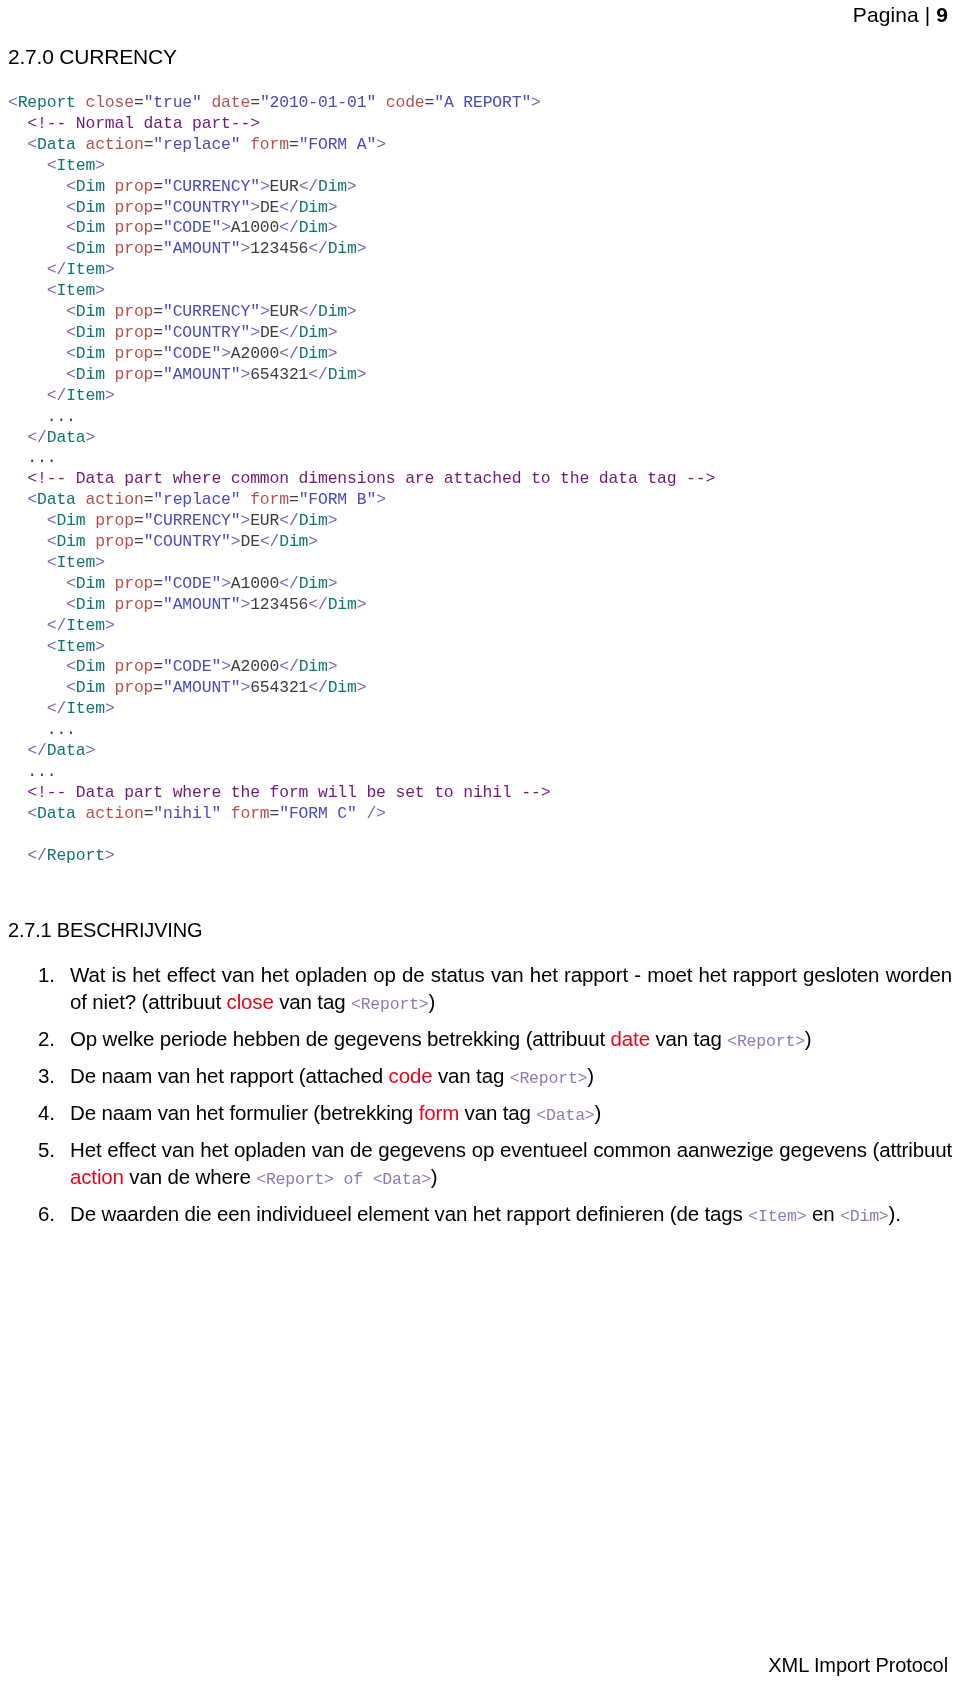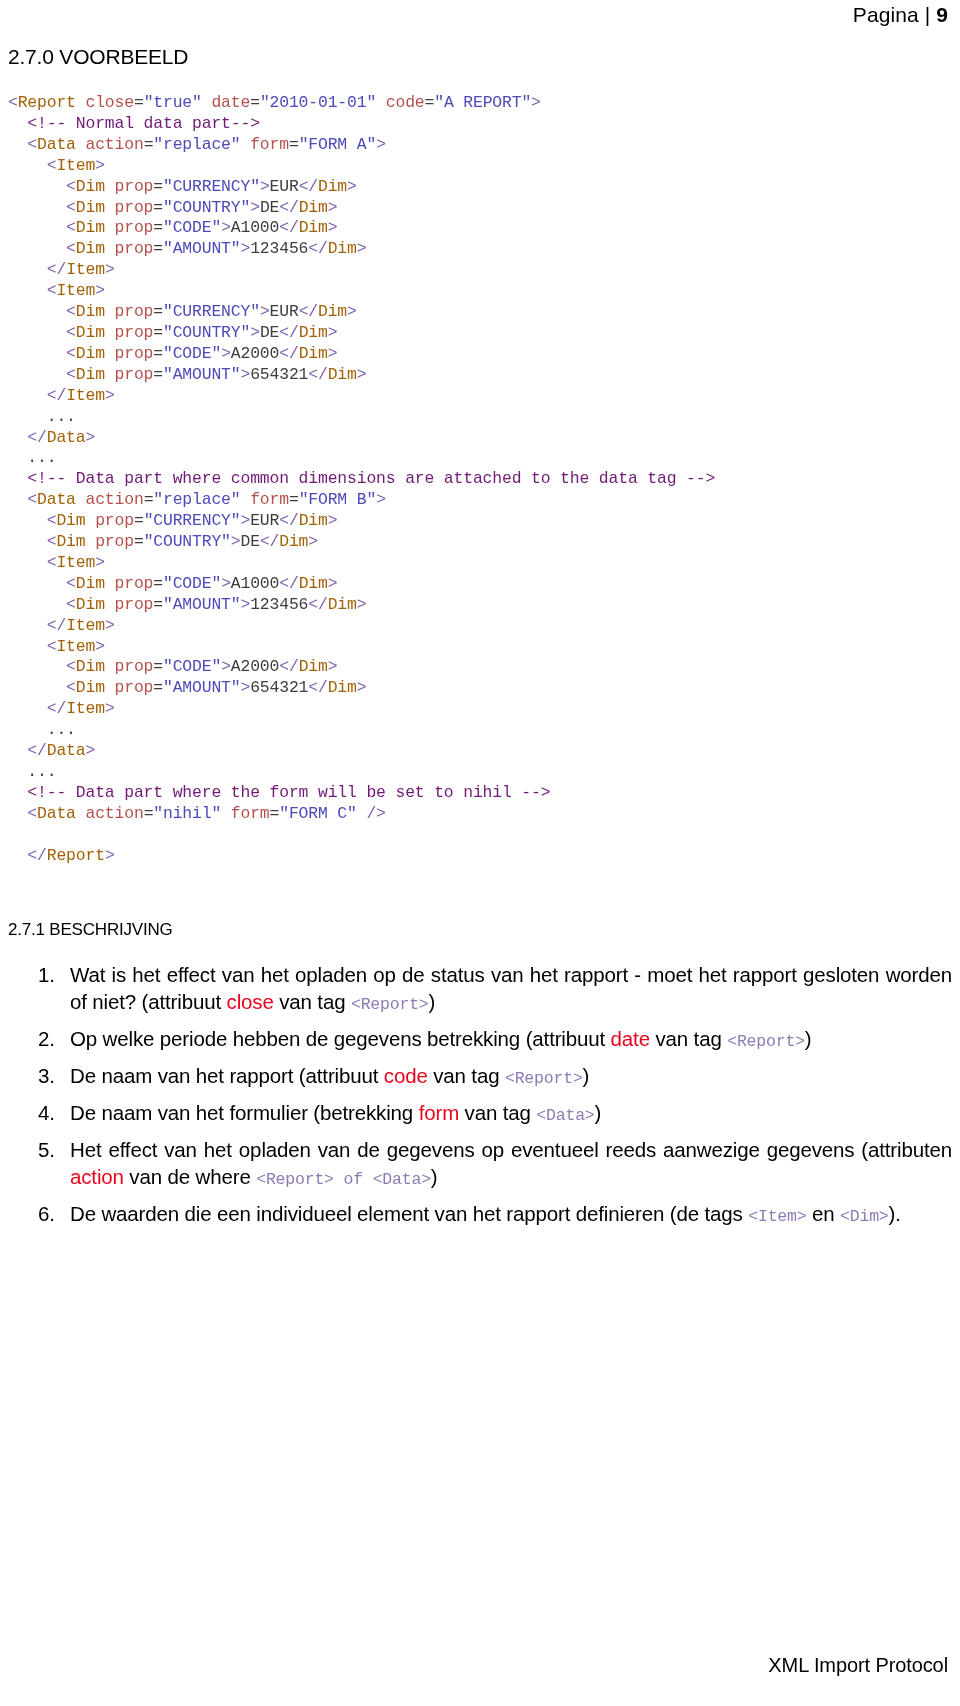--- a/index.html
+++ b/index.html
@@ -62,30 +62,30 @@
   
   .code-block {
     font-family: "Liberation Mono", "DejaVu Sans Mono", monospace;
     font-size: 16.4px;
     line-height: 20.9px;
     white-space: pre;
     margin-top: 23px;
     letter-spacing: -0.15px;
   }
   .code-line { min-height: 20.9px; }
-  .tag      { color: #a16207; }
+  .tag      { color: #0f766e; }
   .attr     { color: #b5514c; }
   .val      { color: #4a4ab8; }
   .comment  { color: #701a75; }
   .txt      { color: #3d3d3d; }
   .punct    { color: #7b5fb0; }
 
   
   h3.desc-title {
-    font-size: 17px;
+    font-size: 20px;
     font-weight: normal;
     line-height: 26px;
     margin: 50px 0 8px 0;
     padding: 0;
     letter-spacing: -0.2px;
   }
 
   p.body-text {
     font-size: 20.5px;
     line-height: 27px;
@@ -146,31 +146,31 @@
 <body>
 
 <div class="page">
 
   <div class="page-header">
     <span>Pagina |</span>
     <span class="pg-num">9</span>
   </div>
 
 
-  <h3 class="sub-title">2.7.0 VOORBEELD</h3>
+  <h3 class="sub-title">2.7.0 CURRENCY</h3>
 
   <div class="code-block" id="code-block"><div class="code-line"><span class="punct">&lt;</span><span class="tag">Report</span><span class="txt"> </span><span class="attr">close</span><span class="txt">=</span><span class="val">"true"</span><span class="txt"> </span><span class="attr">date</span><span class="txt">=</span><span class="val">"2010-01-01"</span><span class="txt"> </span><span class="attr">code</span><span class="txt">=</span><span class="val">"A REPORT"</span><span class="punct">&gt;</span></div><div class="code-line"><span class="comment">  &lt;!-- Normal data part--&gt;</span></div><div class="code-line"><span class="punct">  &lt;</span><span class="tag">Data</span><span class="txt"> </span><span class="attr">action</span><span class="txt">=</span><span class="val">"replace"</span><span class="txt"> </span><span class="attr">form</span><span class="txt">=</span><span class="val">"FORM A"</span><span class="punct">&gt;</span></div><div class="code-line"><span class="punct">    &lt;</span><span class="tag">Item</span><span class="punct">&gt;</span></div><div class="code-line"><span class="punct">      &lt;</span><span class="tag">Dim</span><span class="txt"> </span><span class="attr">prop</span><span class="txt">=</span><span class="val">"CURRENCY"</span><span class="punct">&gt;</span><span class="txt">EUR</span><span class="punct">&lt;/</span><span class="tag">Dim</span><span class="punct">&gt;</span></div><div class="code-line"><span class="punct">      &lt;</span><span class="tag">Dim</span><span class="txt"> </span><span class="attr">prop</span><span class="txt">=</span><span class="val">"COUNTRY"</span><span class="punct">&gt;</span><span class="txt">DE</span><span class="punct">&lt;/</span><span class="tag">Dim</span><span class="punct">&gt;</span></div><div class="code-line"><span class="punct">      &lt;</span><span class="tag">Dim</span><span class="txt"> </span><span class="attr">prop</span><span class="txt">=</span><span class="val">"CODE"</span><span class="punct">&gt;</span><span class="txt">A1000</span><span class="punct">&lt;/</span><span class="tag">Dim</span><span class="punct">&gt;</span></div><div class="code-line"><span class="punct">      &lt;</span><span class="tag">Dim</span><span class="txt"> </span><span class="attr">prop</span><span class="txt">=</span><span class="val">"AMOUNT"</span><span class="punct">&gt;</span><span class="txt">123456</span><span class="punct">&lt;/</span><span class="tag">Dim</span><span class="punct">&gt;</span></div><div class="code-line"><span class="punct">    &lt;/</span><span class="tag">Item</span><span class="punct">&gt;</span></div><div class="code-line"><span class="punct">    &lt;</span><span class="tag">Item</span><span class="punct">&gt;</span></div><div class="code-line"><span class="punct">      &lt;</span><span class="tag">Dim</span><span class="txt"> </span><span class="attr">prop</span><span class="txt">=</span><span class="val">"CURRENCY"</span><span class="punct">&gt;</span><span class="txt">EUR</span><span class="punct">&lt;/</span><span class="tag">Dim</span><span class="punct">&gt;</span></div><div class="code-line"><span class="punct">      &lt;</span><span class="tag">Dim</span><span class="txt"> </span><span class="attr">prop</span><span class="txt">=</span><span class="val">"COUNTRY"</span><span class="punct">&gt;</span><span class="txt">DE</span><span class="punct">&lt;/</span><span class="tag">Dim</span><span class="punct">&gt;</span></div><div class="code-line"><span class="punct">      &lt;</span><span class="tag">Dim</span><span class="txt"> </span><span class="attr">prop</span><span class="txt">=</span><span class="val">"CODE"</span><span class="punct">&gt;</span><span class="txt">A2000</span><span class="punct">&lt;/</span><span class="tag">Dim</span><span class="punct">&gt;</span></div><div class="code-line"><span class="punct">      &lt;</span><span class="tag">Dim</span><span class="txt"> </span><span class="attr">prop</span><span class="txt">=</span><span class="val">"AMOUNT"</span><span class="punct">&gt;</span><span class="txt">654321</span><span class="punct">&lt;/</span><span class="tag">Dim</span><span class="punct">&gt;</span></div><div class="code-line"><span class="punct">    &lt;/</span><span class="tag">Item</span><span class="punct">&gt;</span></div><div class="code-line"><span class="txt">    ...</span></div><div class="code-line"><span class="punct">  &lt;/</span><span class="tag">Data</span><span class="punct">&gt;</span></div><div class="code-line"><span class="txt">  ...</span></div><div class="code-line"><span class="comment">  &lt;!-- Data part where common dimensions are attached to the data tag --&gt;</span></div><div class="code-line"><span class="punct">  &lt;</span><span class="tag">Data</span><span class="txt"> </span><span class="attr">action</span><span class="txt">=</span><span class="val">"replace"</span><span class="txt"> </span><span class="attr">form</span><span class="txt">=</span><span class="val">"FORM B"</span><span class="punct">&gt;</span></div><div class="code-line"><span class="punct">    &lt;</span><span class="tag">Dim</span><span class="txt"> </span><span class="attr">prop</span><span class="txt">=</span><span class="val">"CURRENCY"</span><span class="punct">&gt;</span><span class="txt">EUR</span><span class="punct">&lt;/</span><span class="tag">Dim</span><span class="punct">&gt;</span></div><div class="code-line"><span class="punct">    &lt;</span><span class="tag">Dim</span><span class="txt"> </span><span class="attr">prop</span><span class="txt">=</span><span class="val">"COUNTRY"</span><span class="punct">&gt;</span><span class="txt">DE</span><span class="punct">&lt;/</span><span class="tag">Dim</span><span class="punct">&gt;</span></div><div class="code-line"><span class="punct">    &lt;</span><span class="tag">Item</span><span class="punct">&gt;</span></div><div class="code-line"><span class="punct">      &lt;</span><span class="tag">Dim</span><span class="txt"> </span><span class="attr">prop</span><span class="txt">=</span><span class="val">"CODE"</span><span class="punct">&gt;</span><span class="txt">A1000</span><span class="punct">&lt;/</span><span class="tag">Dim</span><span class="punct">&gt;</span></div><div class="code-line"><span class="punct">      &lt;</span><span class="tag">Dim</span><span class="txt"> </span><span class="attr">prop</span><span class="txt">=</span><span class="val">"AMOUNT"</span><span class="punct">&gt;</span><span class="txt">123456</span><span class="punct">&lt;/</span><span class="tag">Dim</span><span class="punct">&gt;</span></div><div class="code-line"><span class="punct">    &lt;/</span><span class="tag">Item</span><span class="punct">&gt;</span></div><div class="code-line"><span class="punct">    &lt;</span><span class="tag">Item</span><span class="punct">&gt;</span></div><div class="code-line"><span class="punct">      &lt;</span><span class="tag">Dim</span><span class="txt"> </span><span class="attr">prop</span><span class="txt">=</span><span class="val">"CODE"</span><span class="punct">&gt;</span><span class="txt">A2000</span><span class="punct">&lt;/</span><span class="tag">Dim</span><span class="punct">&gt;</span></div><div class="code-line"><span class="punct">      &lt;</span><span class="tag">Dim</span><span class="txt"> </span><span class="attr">prop</span><span class="txt">=</span><span class="val">"AMOUNT"</span><span class="punct">&gt;</span><span class="txt">654321</span><span class="punct">&lt;/</span><span class="tag">Dim</span><span class="punct">&gt;</span></div><div class="code-line"><span class="punct">    &lt;/</span><span class="tag">Item</span><span class="punct">&gt;</span></div><div class="code-line"><span class="txt">    ...</span></div><div class="code-line"><span class="punct">  &lt;/</span><span class="tag">Data</span><span class="punct">&gt;</span></div><div class="code-line"><span class="txt">  ...</span></div><div class="code-line"><span class="comment">  &lt;!-- Data part where the form will be set to nihil --&gt;</span></div><div class="code-line"><span class="punct">  &lt;</span><span class="tag">Data</span><span class="txt"> </span><span class="attr">action</span><span class="txt">=</span><span class="val">"nihil"</span><span class="txt"> </span><span class="attr">form</span><span class="txt">=</span><span class="val">"FORM C"</span><span class="punct"> /&gt;</span></div><div class="code-line">&nbsp;</div><div class="code-line"><span class="punct">  &lt;/</span><span class="tag">Report</span><span class="punct">&gt;</span></div></div>
 
   <h3 class="desc-title">2.7.1 BESCHRIJVING</h3>
 
 
   <ol class="desc-list" id="desc-list">
       <li><span>Wat is het effect van het opladen op de status van het rapport - moet het rapport gesloten worden of niet? (attribuut </span><span class="kw">close</span><span> van tag </span><code class="tagref">&lt;Report&gt;</code><span>)</span></li>
       <li><span>Op welke periode hebben de gegevens betrekking (attribuut </span><span class="kw">date</span><span> van tag </span><code class="tagref">&lt;Report&gt;</code><span>)</span></li>
-      <li><span>De naam van het rapport (attribuut </span><span class="kw">code</span><span> van tag </span><code class="tagref">&lt;Report&gt;</code><span>)</span></li>
+      <li><span>De naam van het rapport (attached </span><span class="kw">code</span><span> van tag </span><code class="tagref">&lt;Report&gt;</code><span>)</span></li>
       <li><span>De naam van het formulier (betrekking </span><span class="kw">form</span><span> van tag </span><code class="tagref">&lt;Data&gt;</code><span>)</span></li>
-      <li><span>Het effect van het opladen van de gegevens op eventueel reeds aanwezige gegevens (attributen </span><span class="kw">action</span><span> van de where </span><code class="tagref">&lt;Report&gt;</code><code class="tagref kbd"> of </code><code class="tagref">&lt;Data&gt;</code><span>)</span></li>
+      <li><span>Het effect van het opladen van de gegevens op eventueel common aanwezige gegevens (attribuut </span><span class="kw">action</span><span> van de where </span><code class="tagref">&lt;Report&gt;</code><code class="tagref kbd"> of </code><code class="tagref">&lt;Data&gt;</code><span>)</span></li>
       <li><span>De waarden die een individueel element van het rapport definieren (de tags </span><code class="tagref">&lt;Item&gt;</code><span> en </span><code class="tagref">&lt;Dim&gt;</code><span>).</span></li>
     </ol>
 
   <div class="page-footer">XML Import Protocol</div>
 
 </div>
 
 </body></html>

